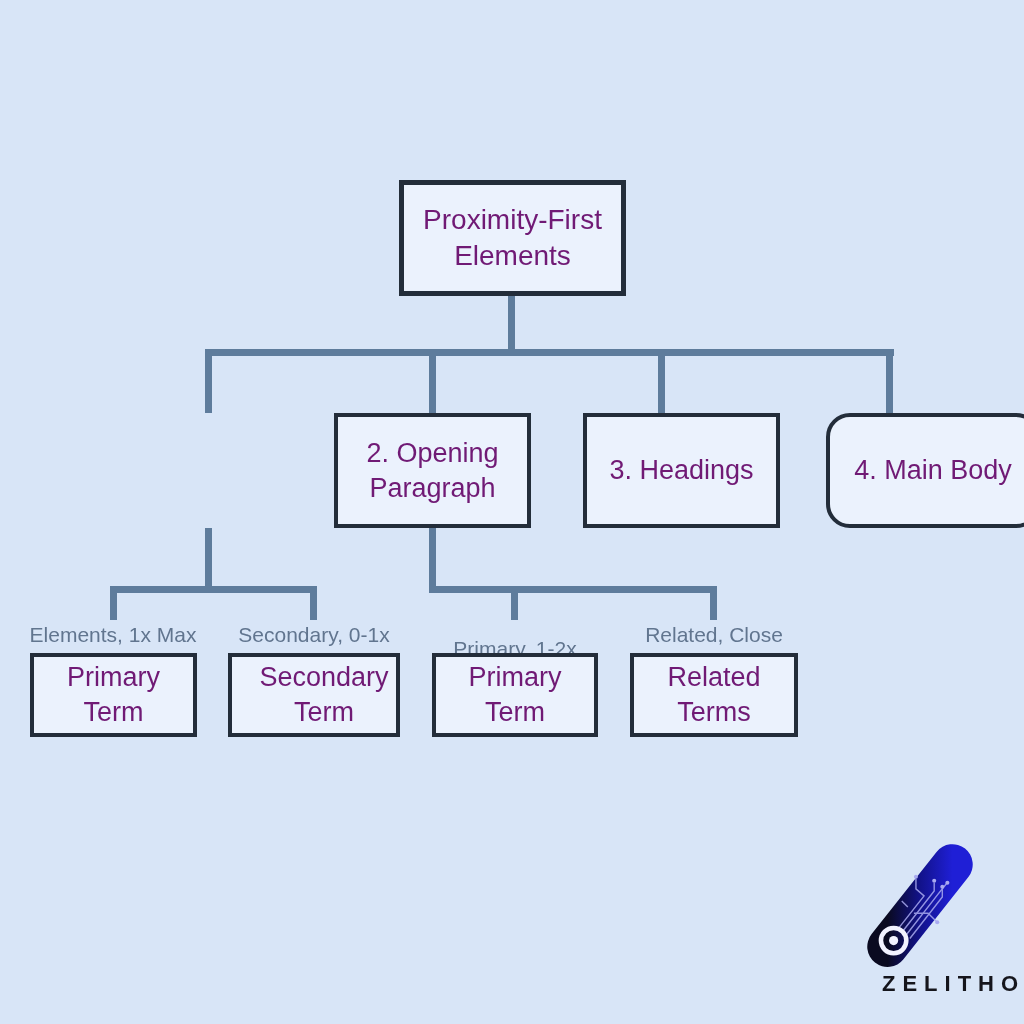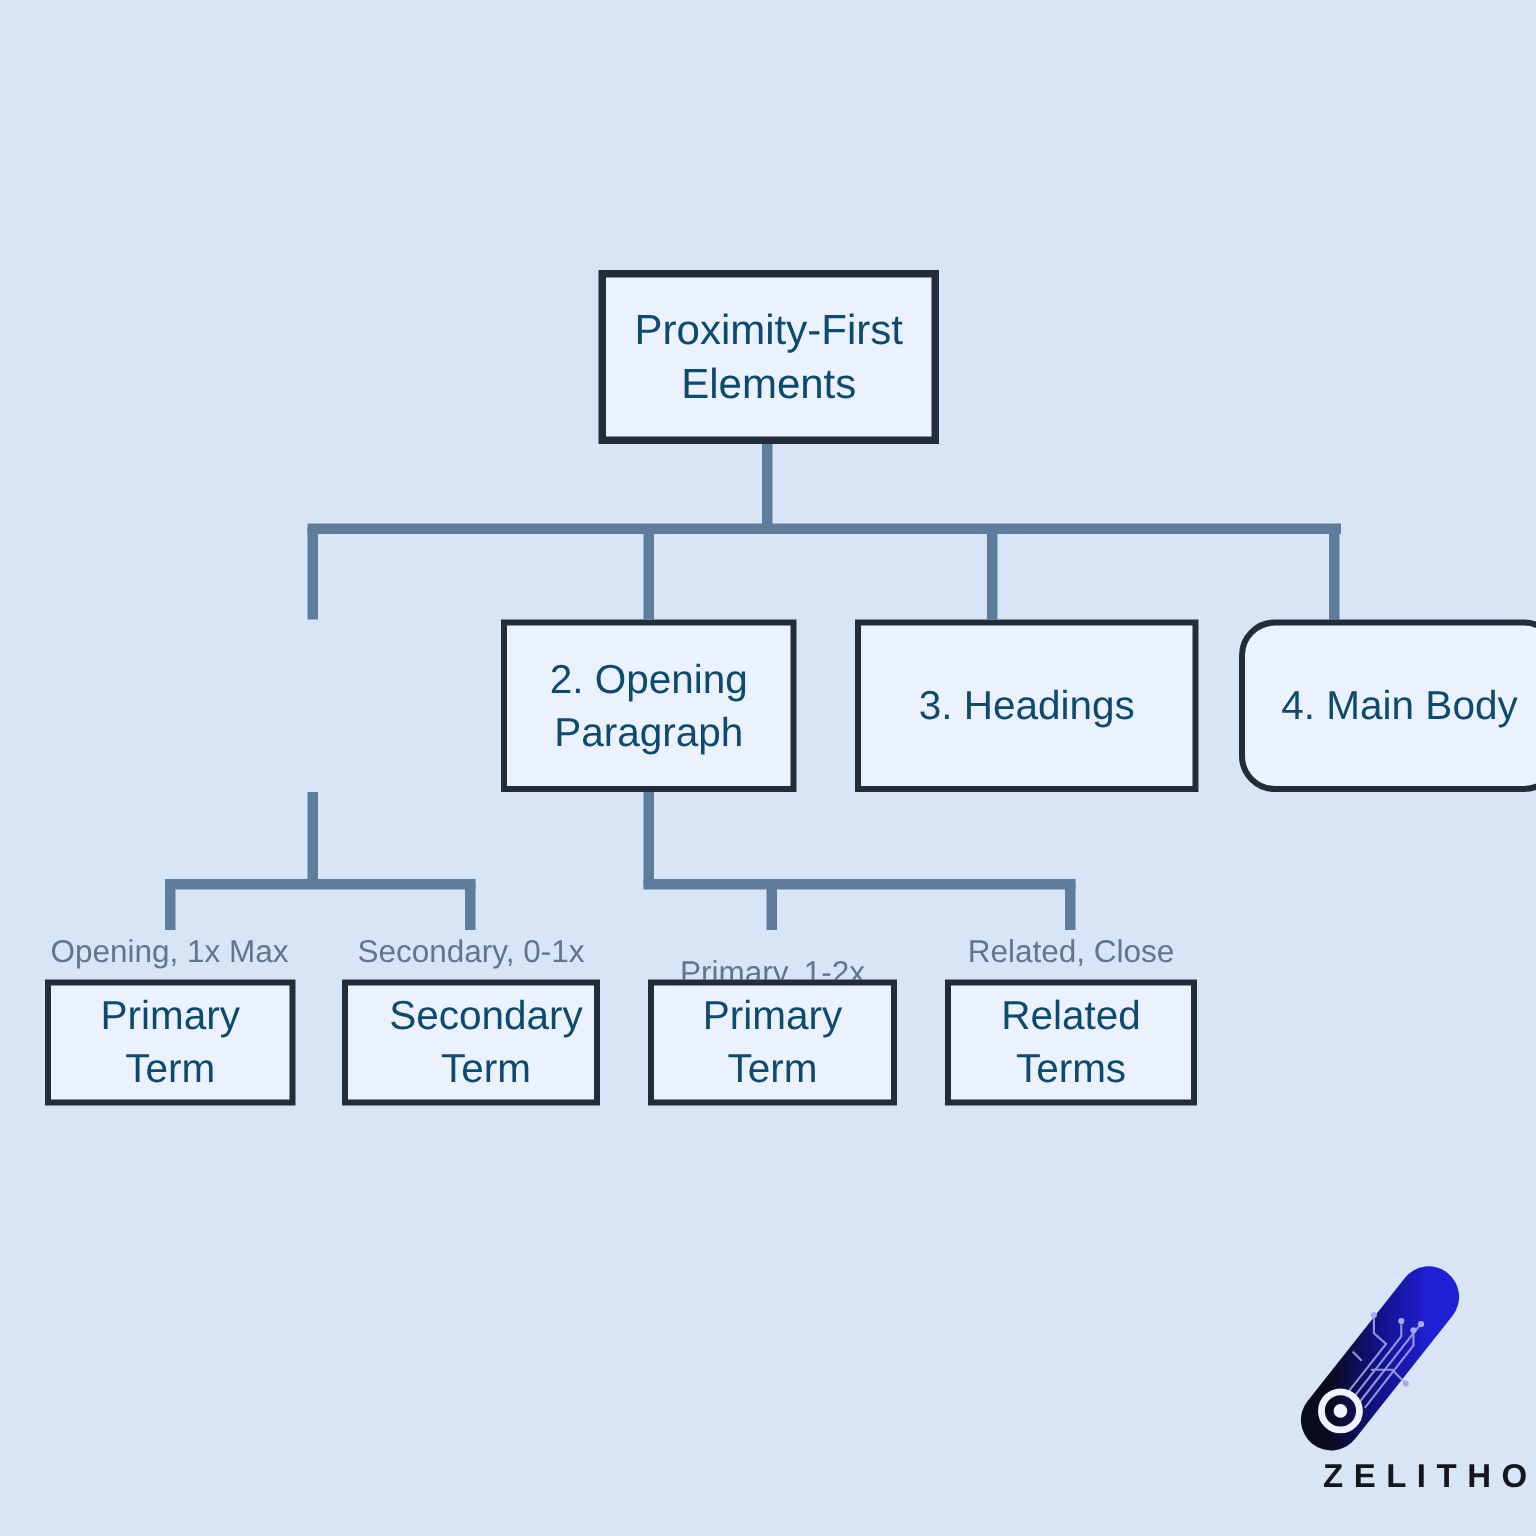--- a/index.html
+++ b/index.html
@@ -6,29 +6,29 @@
   #stage{
     position:relative;width:1024px;height:1024px;overflow:hidden;
     background:#d8e5f7;
     font-family:"Liberation Sans", sans-serif;
   }
   
   .node{
     position:absolute;box-sizing:border-box;
     background:#ebf2fd;border:4px solid #232d3a;
     display:flex;align-items:center;justify-content:center;
-    text-align:center;color:#0c4a6e;
+    text-align:center;color:#701a75;
     font-size:27px;line-height:1.28;font-weight:500;
     padding:0 14px;
   }
   #n-root{left:399px;top:180px;width:227px;height:116px;border-width:5px;font-size:28px;}
   .row2{top:413px;height:115px;}
   #n-b1{left:113px;width:192px;}
   #n-b2{left:334px;width:197px;}
-  #n-b3{left:570px;width:229px;}
+  #n-b3{left:583px;width:197px;}
   #n-b4{left:826px;width:214px;border-radius:24px;}
   .row3{top:653px;height:84px;}
   #n-c1{left:30px;width:167px;}
   #n-c2{left:228px;width:172px;padding-left:34px;}
   #n-c3{left:432px;width:166px;}
   #n-c4{left:630px;width:168px;}
   
   .line{position:absolute;background:#5e7c9c;}
   #trunk-root{left:508px;top:296px;width:7px;height:56px;}
   #bus-1{left:205px;top:349px;width:689px;height:7px;}
@@ -89,21 +89,21 @@
   <div class="node row2" id="n-b2">
     <span>2. Opening Paragraph</span>
   </div>
   <div class="node row2" id="n-b3">
     <span>3. Headings</span>
   </div>
   <div class="node row2" id="n-b4">
     <span>4. Main Body</span>
   </div>
 
-  <div class="edge-label" id="el-1">Opening, 1x Max</div>
+  <div class="edge-label" id="el-1">Elements, 1x Max</div>
   <div class="edge-label" id="el-2">Secondary, 0-1x</div>
   <div class="edge-label" id="el-3">Primary, 1-2x</div>
   <div class="edge-label" id="el-4">Related, Close</div>
 
   <div class="node row3" id="n-c1">
     <span>Primary Term</span>
   </div>
   <div class="node row3" id="n-c2">
     <span>Secondary Term</span>
   </div>

